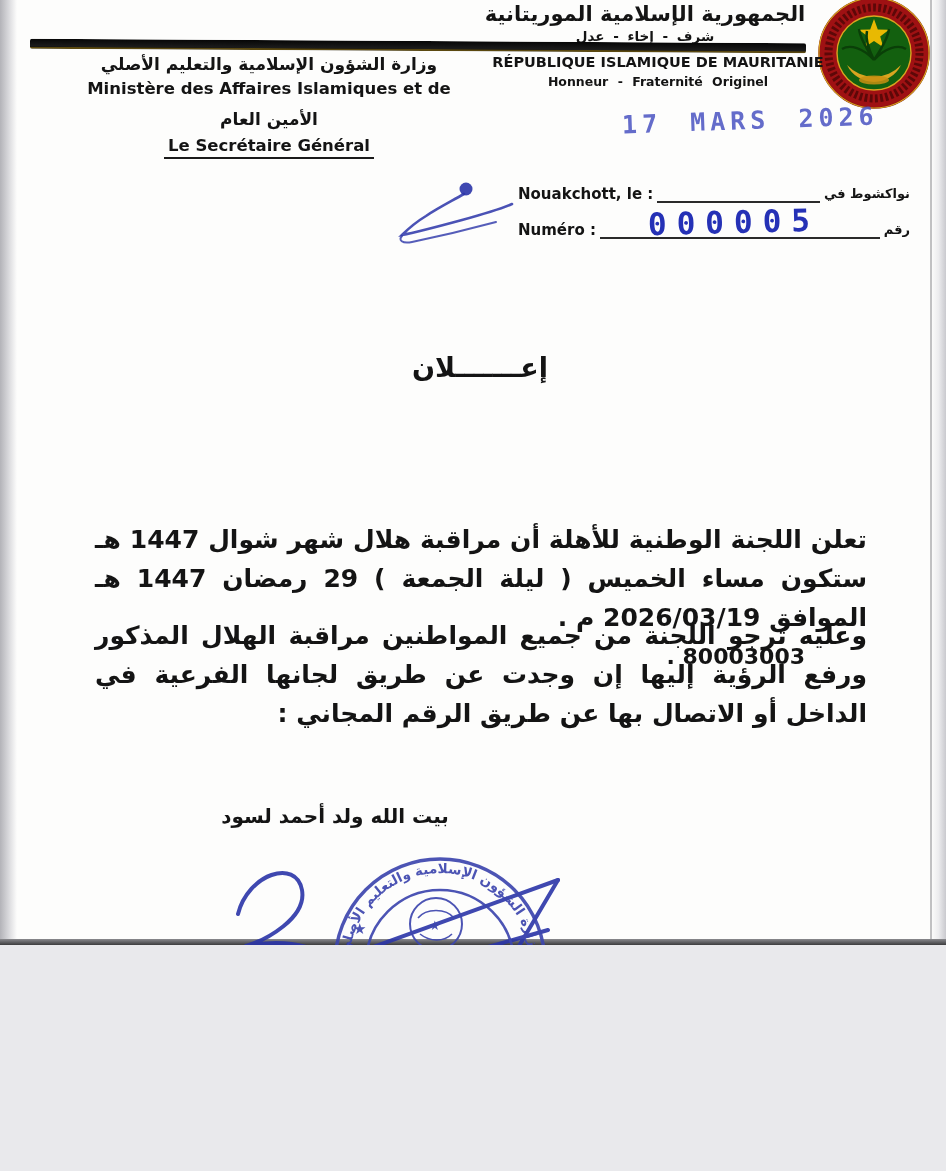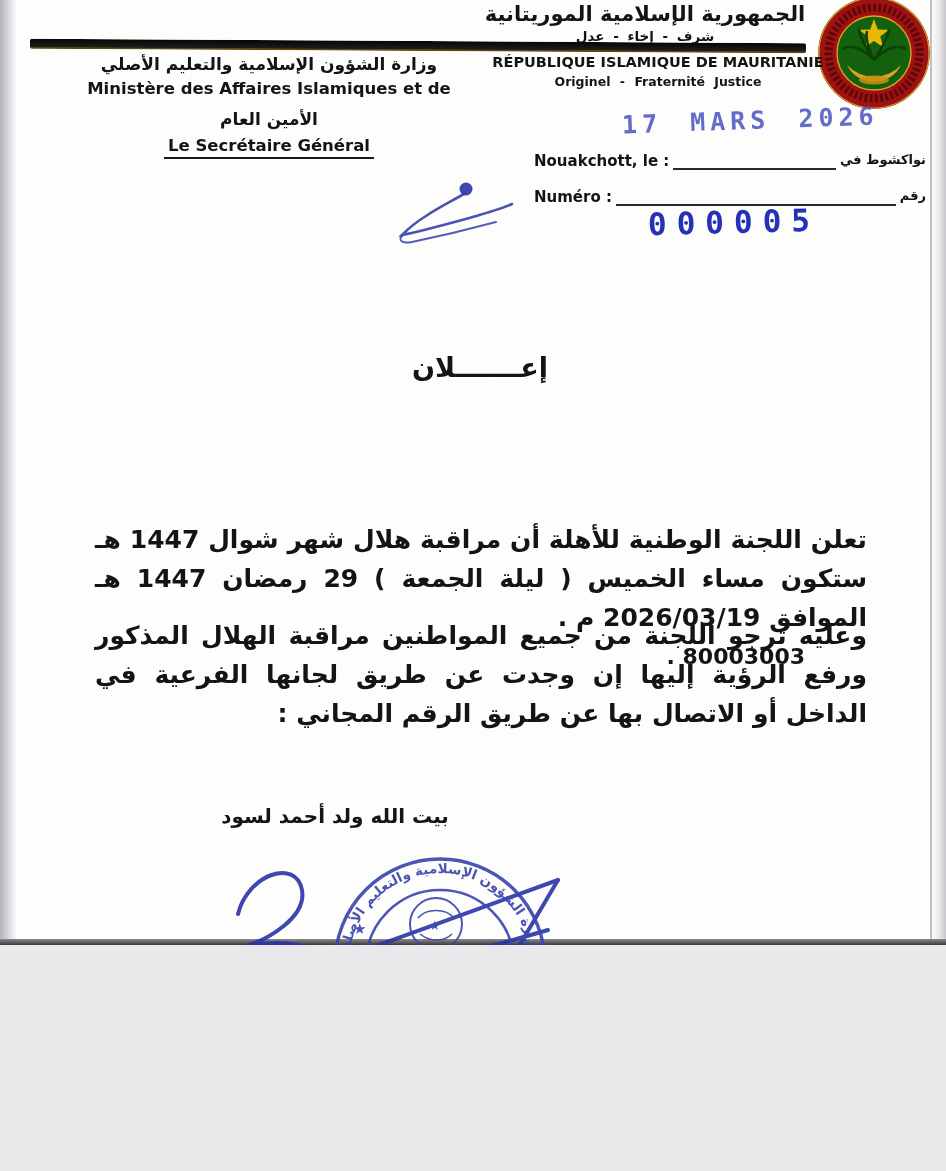--- a/index.html
+++ b/index.html
@@ -33,21 +33,21 @@
   .ministry .office-fr span{border-bottom:2.5px solid #1a1a1a;padding:0 4px 2px;}
   .republic{position:absolute;left:488px;top:54px;width:340px;text-align:center;}
   .republic .fr{font-weight:bold;font-size:14.5px;}
   .republic .motto{font-weight:bold;font-size:12.5px;margin-top:4px;word-spacing:5px;}
   
   .date-stamp{position:absolute;left:622px;top:106px;
     font-family:"DejaVu Sans Mono","Liberation Mono",monospace;font-weight:bold;
     font-size:25px;letter-spacing:5px;word-spacing:8px;color:#4a53c2;opacity:.85;
     transform:rotate(-2deg);}
   
-  .ref-row{position:absolute;left:534px;width:392px;display:flex;align-items:center;}
+  .ref-row{position:absolute;left:518px;width:392px;display:flex;align-items:flex-end;margin-top:33px;}
   .ref-row .fr{font-weight:bold;font-size:15px;white-space:nowrap;}
   .ref-row .line{flex:1;border-bottom:2px solid #2a2a2a;height:16px;margin:0 4px;}
   .ref-row .ar{font-size:13px;font-weight:bold;direction:rtl;white-space:nowrap;transform:translateY(-2px);}
   .num-stamp{position:absolute;left:648px;top:204px;
     font-family:"DejaVu Sans Mono","Liberation Mono",monospace;font-weight:bold;
     font-size:31px;letter-spacing:10px;color:#2531b6;transform:rotate(-1.5deg);}
   
   .title{position:absolute;left:95px;top:352px;width:770px;text-align:center;
     font-weight:bold;font-size:27px;direction:rtl;}
   .para{position:absolute;left:95px;width:772px;direction:rtl;text-align:justify;
@@ -98,21 +98,21 @@
     <div class="ar">وزارة الشؤون الإسلامية والتعليم الأصلي</div>
     <div class="fr">
       <div>Ministère des Affaires Islamiques et de</div>
     </div>
     <div class="office-ar">الأمين العام</div>
     <div class="office-fr"><span>Le Secrétaire Général</span></div>
   </div>
 
   <div class="republic">
     <div class="fr">RÉPUBLIQUE ISLAMIQUE DE MAURITANIE</div>
-    <div class="motto">Originel - Fraternité  Justice</div>
+    <div class="motto">Honneur - Fraternité  Originel</div>
   </div>
 
   <div class="date-stamp">17 MARS 2026</div>
 
   <div class="ref-row" style="top:152px;">
     <span class="fr">Nouakchott, le :</span>
     <span class="line"></span>
     <span class="ar">نواكشوط في</span>
   </div>
   <div class="ref-row" style="top:188px;">

